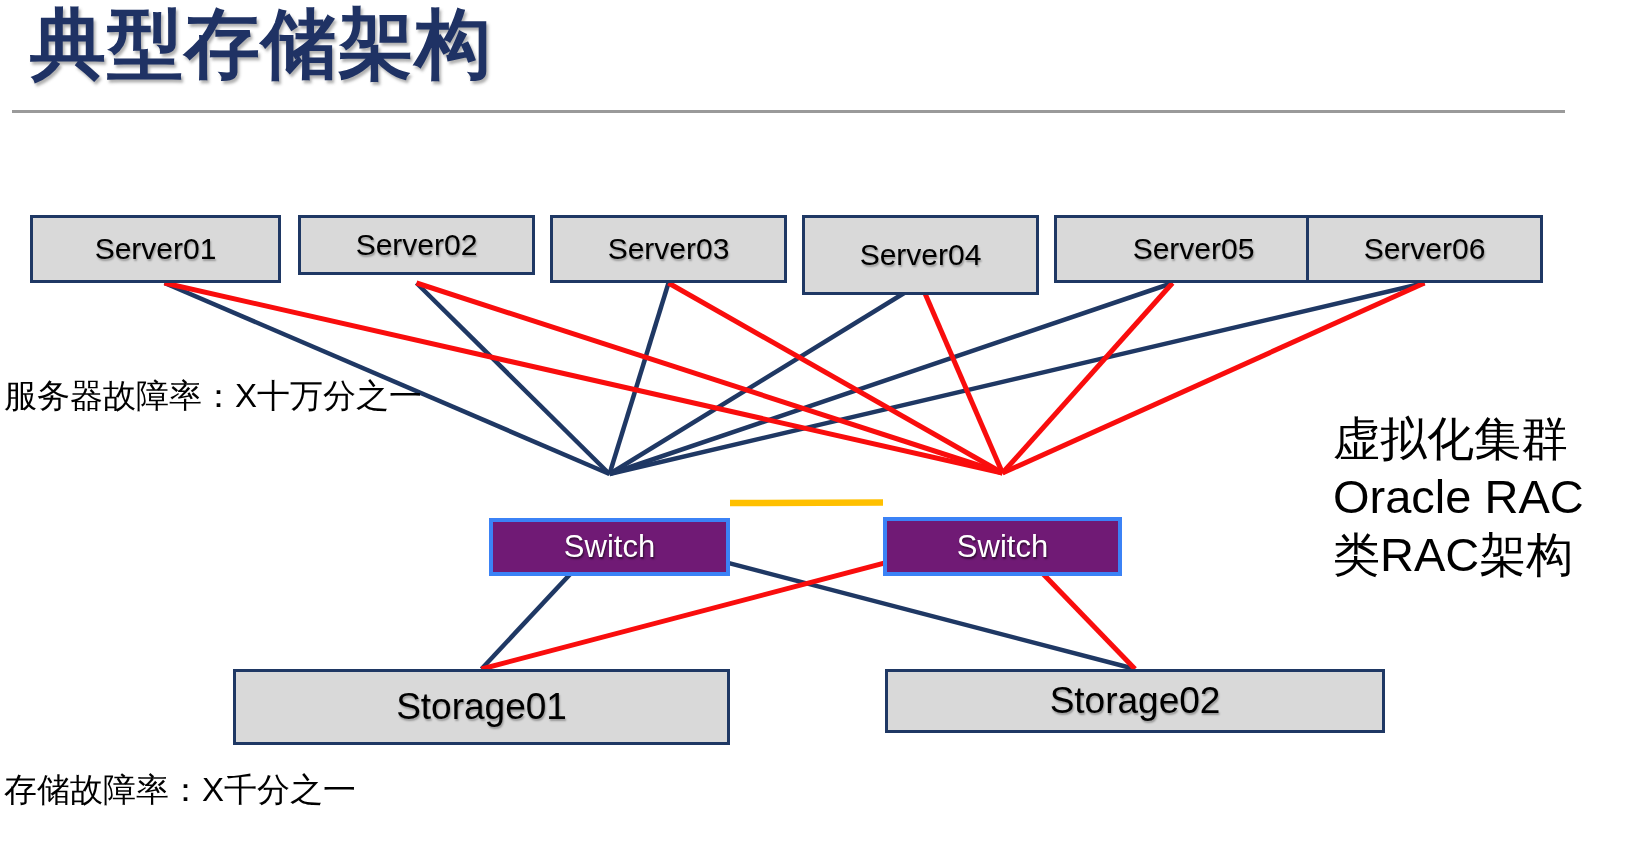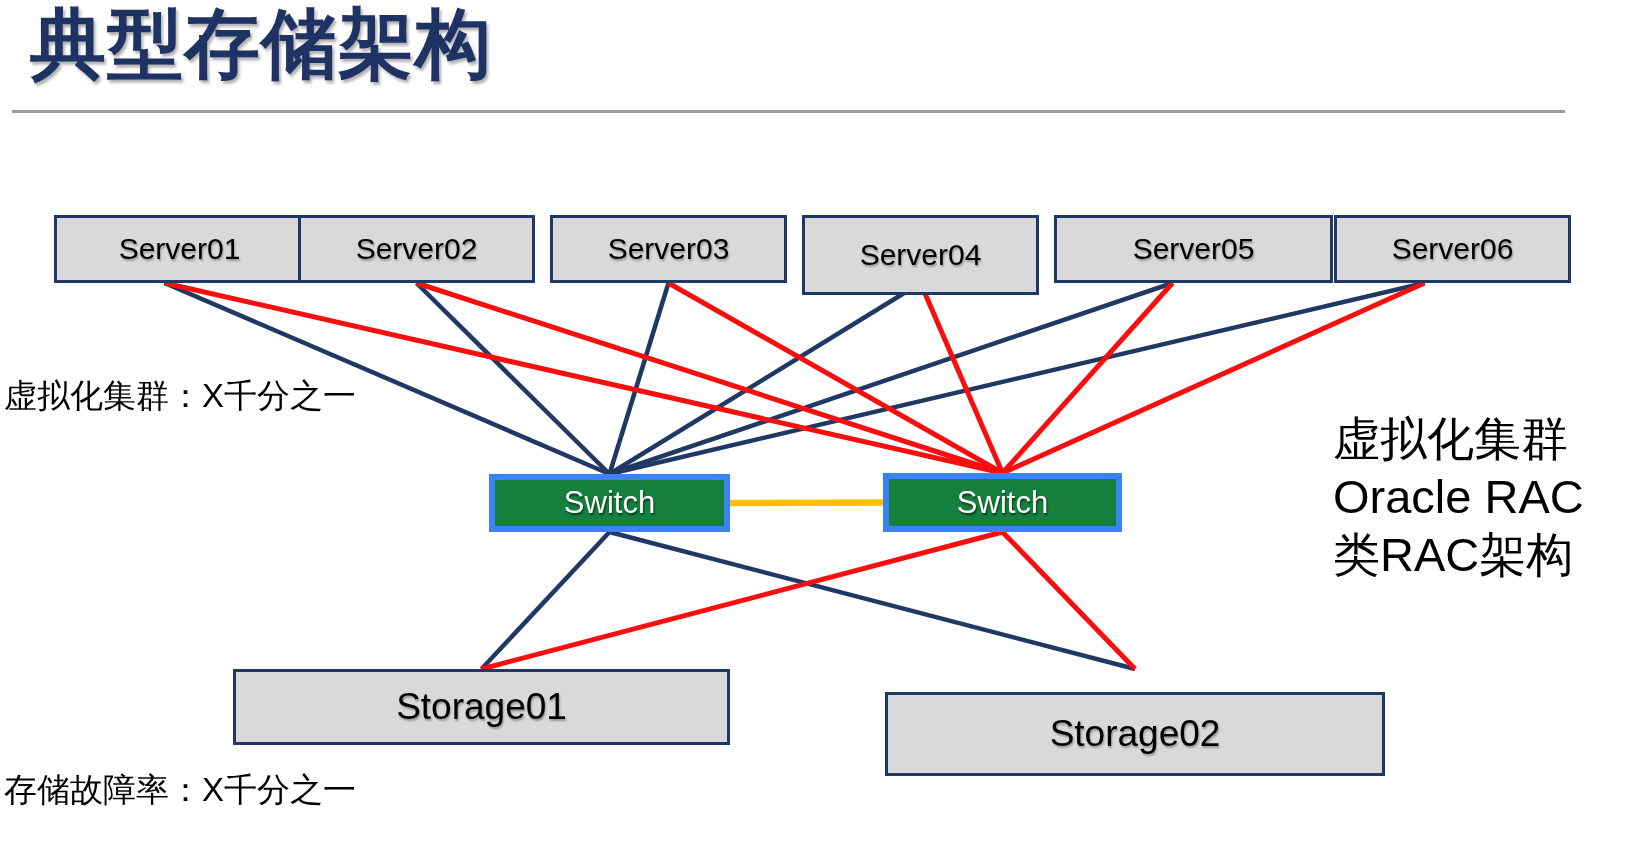--- a/index.html
+++ b/index.html
@@ -14,21 +14,21 @@
   }
   .divider{position:absolute;left:12px;top:110px;width:1553px;height:3px;background:#9a9a9a;}
   #wires{position:absolute;left:0;top:0;}
   .box{
     position:absolute;box-sizing:border-box;display:flex;align-items:center;justify-content:center;
     white-space:nowrap;
   }
   .server,.storage{background:#d9d9d9;border:3px solid #1f3864;color:#000;}
   .server{font-size:30px;}
   .storage{font-size:37px;}
-  .switch{background:#15803d;border:6px solid #3b82f6;color:#ffffff;font-size:31px;}
+  .switch{background:#701a75;border:4px solid #3b82f6;color:#ffffff;font-size:31px;margin-top:44px;}
   .server span,.storage span{text-shadow:1px 2px 2px rgba(0,0,0,0.30);}
   .switch span{text-shadow:1px 2px 2px rgba(0,0,0,0.55);}
   .note{position:absolute;font-size:33px;color:#000;white-space:nowrap;}
   .left-note{left:4px;top:374px;}
   .bottom-note{left:4px;top:768px;}
   .right-note{
     position:absolute;left:1333px;top:410px;font-size:47px;line-height:58px;
     color:#000;white-space:nowrap;
   }
 </style>
@@ -53,54 +53,54 @@
       <line x1="416.5" y1="283" x2="1002.5" y2="473" stroke="#f90d0d" stroke-width="5"></line>
       <line x1="668.5" y1="283" x2="1002.5" y2="473" stroke="#f90d0d" stroke-width="5"></line>
       <line x1="920.5" y1="283" x2="1002.5" y2="473" stroke="#f90d0d" stroke-width="5"></line>
       <line x1="1172.5" y1="283" x2="1002.5" y2="473" stroke="#f90d0d" stroke-width="5"></line>
       <line x1="1424.5" y1="283" x2="1002.5" y2="473" stroke="#f90d0d" stroke-width="5"></line>
       <line x1="1002.5" y1="532" x2="481.5" y2="669" stroke="#f90d0d" stroke-width="5"></line>
       <line x1="1002.5" y1="532" x2="1135" y2="669" stroke="#f90d0d" stroke-width="5"></line>
       <line x1="730" y1="503" x2="883" y2="502.5" stroke="#ffc000" stroke-width="6.5"></line>
     </svg>
 
-  <div class="box server" style="left: 54px; top: 215px; width: 251px; height: 68px;">
+  <div class="box server" style="left: 30px; top: 215px; width: 251px; height: 68px;">
     <span>Server01</span>
   </div>
-  <div class="box server" style="left: 298px; top: 215px; width: 237px; height: 68px;">
+  <div class="box server" style="left: 298px; top: 215px; width: 237px; height: 60px;">
     <span>Server02</span>
   </div>
   <div class="box server" style="left: 550px; top: 215px; width: 237px; height: 68px;">
     <span>Server03</span>
   </div>
   <div class="box server" style="left: 802px; top: 215px; width: 237px; height: 80px; align-items: center;">
     <span>Server04</span>
   </div>
   <div class="box server" style="left: 1054px; top: 215px; width: 279px; height: 68px;">
     <span>Server05</span>
   </div>
-  <div class="box server" style="left: 1306px; top: 215px; width: 237px; height: 68px; margin-left: 28px;">
+  <div class="box server" style="left: 1306px; top: 215px; width: 237px; height: 68px;">
     <span>Server06</span>
   </div>
 
   <div class="box switch" style="left: 489px; top: 474px; width: 241px; height: 58px;">
     <span>Switch</span>
   </div>
   <div class="box switch" style="left: 883px; top: 473px; width: 239px; height: 59px;">
     <span>Switch</span>
   </div>
 
   <div class="box storage" style="left: 233px; top: 669px; width: 497px; height: 76px;">
     <span>Storage01</span>
   </div>
-  <div class="box storage" style="left: 885px; top: 692px; width: 500px; height: 84px;">
+  <div class="box storage" style="left: 885px; top: 669px; width: 500px; height: 64px;">
     <span>Storage02</span>
   </div>
 
-  <div class="note left-note">虚拟化集群：X千分之一</div>
+  <div class="note left-note">服务器故障率：X十万分之一</div>
   <div class="note bottom-note">存储故障率：X千分之一</div>
 
   <div class="right-note">
     <div>虚拟化集群</div>
     <div>Oracle RAC</div>
     <div>类RAC架构</div>
   </div>
 
 </div>
 

